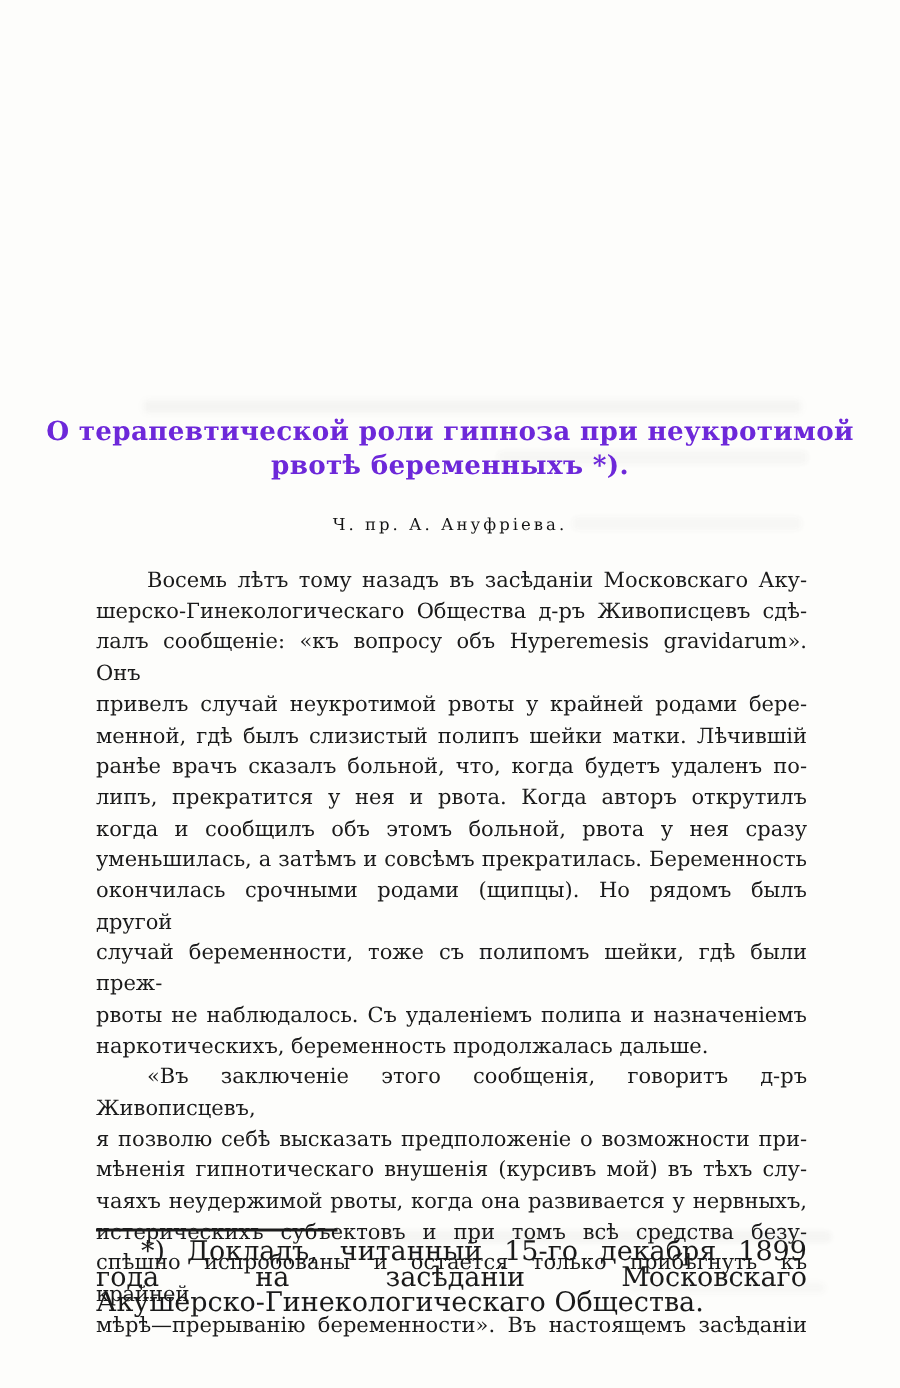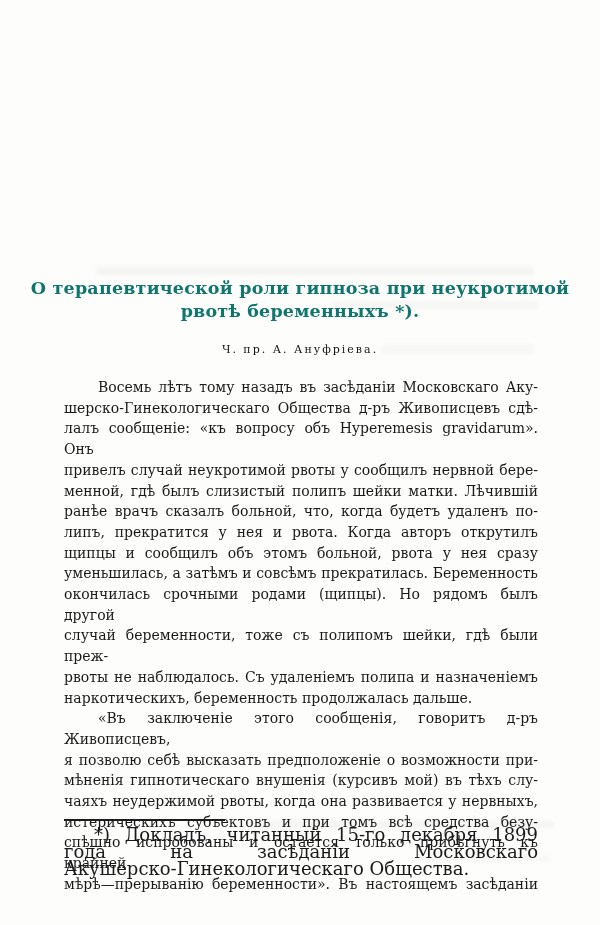--- a/index.html
+++ b/index.html
@@ -31,21 +31,21 @@
 
   .title {
     position: absolute;
     top: 277px; left: 28px; right: 28px;
     margin: 0;
     text-align: center;
     font-size: 17.5px;
     font-weight: bold;
     line-height: 23px;
     letter-spacing: 0.2px;
-    color: #0f766e;
+    color: #6d28d9;
   }
   .title .tl { display: block; }
 
   .author {
     position: absolute;
     top: 343px; left: 0; right: 0;
     text-align: center;
     font-size: 11px;
     letter-spacing: 2px;
     color: #141414;
@@ -102,25 +102,25 @@
     <span class="tl">рвотѣ беременныхъ *).</span>
   </h1>
 
   <div class="author">Ч. пр. А. Ануфріева.</div>
 
   <div class="body-text">
     <div class="para">
       <div class="line indent"><span>Восемь лѣтъ тому назадъ въ засѣданіи Московскаго Аку-</span></div>
       <div class="line"><span>шерско-Гинекологическаго Общества д-ръ </span><span class="it">Живописцевъ</span><span> сдѣ-</span></div>
       <div class="line"><span>лалъ сообщеніе: «къ вопросу объ Hyperemesis gravidarum». Онъ</span></div>
-      <div class="line"><span>привелъ случай неукротимой рвоты у сообщилъ нервной бере-</span></div>
+      <div class="line"><span>привелъ случай неукротимой рвоты у крайней родами бере-</span></div>
       <div class="line"><span>менной, гдѣ былъ слизистый полипъ шейки матки. Лѣчившій</span></div>
       <div class="line"><span>ранѣе врачъ сказалъ больной, что, когда будетъ удаленъ по-</span></div>
       <div class="line"><span>липъ, прекратится у нея и рвота. Когда авторъ открутилъ</span></div>
-      <div class="line"><span>щипцы и сообщилъ объ этомъ больной, рвота у нея сразу</span></div>
+      <div class="line"><span>когда и сообщилъ объ этомъ больной, рвота у нея сразу</span></div>
       <div class="line"><span>уменьшилась, а затѣмъ и совсѣмъ прекратилась. Беременность</span></div>
       <div class="line"><span>окончилась срочными родами (щипцы). Но рядомъ былъ другой</span></div>
       <div class="line"><span>случай беременности, тоже съ полипомъ шейки, гдѣ были преж-</span></div>
       <div class="line"><span>рвоты не наблюдалось. Съ удаленіемъ полипа и назначеніемъ</span></div>
       <div class="line last"><span>наркотическихъ, беременность продолжалась дальше.</span></div>
     </div>
     <div class="para">
       <div class="line indent"><span>«Въ заключеніе этого сообщенія, говоритъ д-ръ </span><span class="it">Живописцевъ</span><span>,</span></div>
       <div class="line"><span>я позволю себѣ высказать предположеніе о возможности при-</span></div>
       <div class="line"><span>мѣненія </span><span class="it">гипнотическаго внушенія</span><span> (курсивъ мой) въ тѣхъ слу-</span></div>

